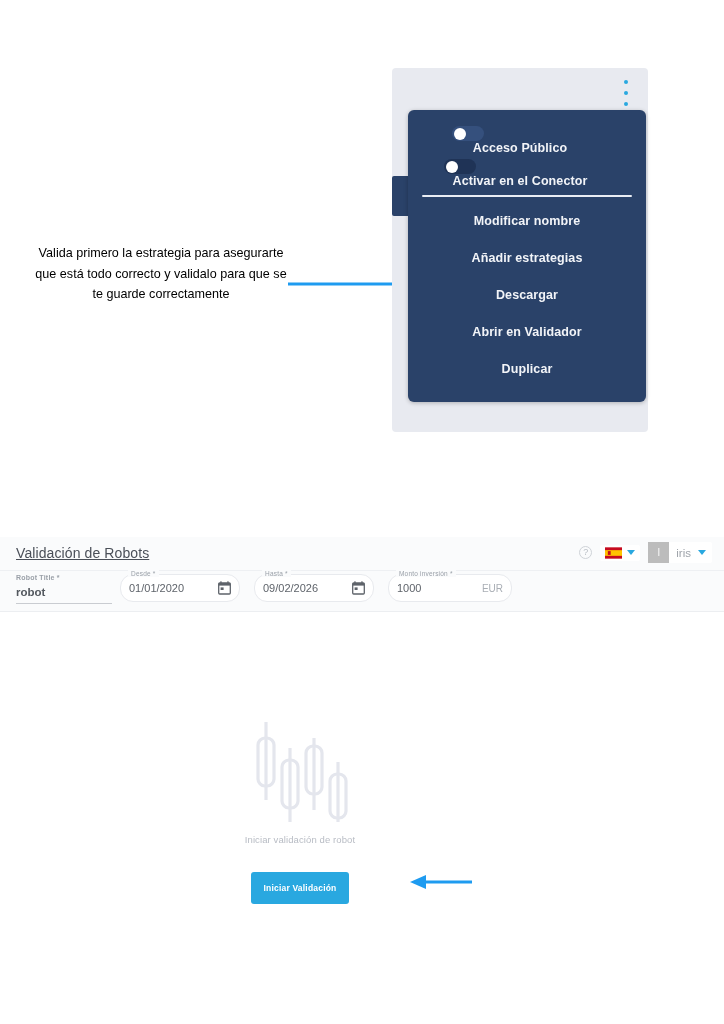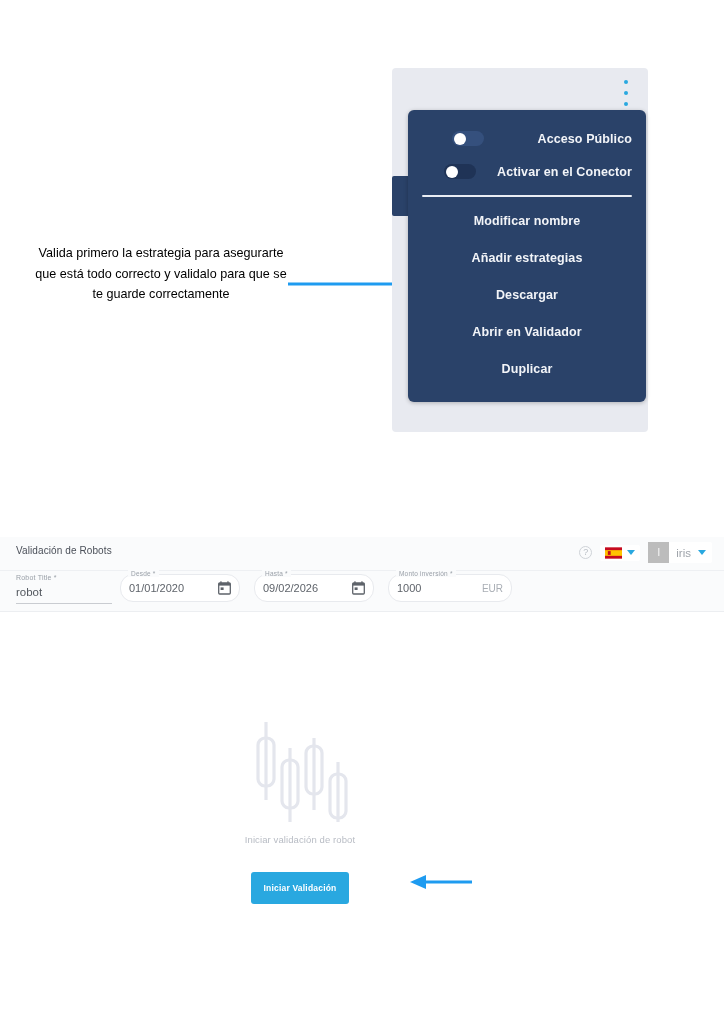--- a/index.html
+++ b/index.html
@@ -43,20 +43,21 @@
     width: 238px;
     background: #2a4269;
     border-radius: 6px;
     padding: 12px 0 14px 0;
     box-shadow: 0 1px 4px rgba(0,0,0,0.25);
   }
   .menu-toggle-row {
     display: flex; align-items: center; justify-content: flex-end;
     padding: 0 14px 0 0; height: 33px;
     cursor: pointer;
+    flex-direction: column;
   }
   .switch {
     position: relative;
     width: 32px; height: 15px;
     border-radius: 8px;
     background: #35507d;
     margin-right: auto;
     margin-left: 44px;
     flex: none;
     cursor: pointer;
@@ -112,21 +113,21 @@
     background: #fafbfc;
     border-bottom: 1px solid #eceef1;
   }
   .app-topbar {
     position: relative;
     height: 34px;
     border-bottom: 1px solid #eef0f3;
   }
   .app-title {
     position: absolute; left: 16px; top: 8px;
-    font-size: 10px; color: #4a4f58; letter-spacing: 0.1px;
+    font-size: 14px; color: #4a4f58; letter-spacing: 0.1px; text-decoration: underline;
   }
   .topbar-right {
     position: absolute; right: 12px; top: 5px;
     display: flex; align-items: center; gap: 8px;
   }
   .help-icon {
     width: 13px; height: 13px; border-radius: 50%;
     border: 1px solid #cfd3d8; color: #b9bec5;
     font-size: 9px; line-height: 11px; text-align: center;
     cursor: pointer;
@@ -148,21 +149,21 @@
     color: #f4f4f4; font-size: 11px; text-align: center; line-height: 21px;
     flex: none;
   }
   .user-name { font-size: 11.5px; color: #9fa4ab; }
 
   .app-fields {
     position: relative; height: 40px; padding: 0;
   }
   .fld { position: absolute; top: 3px; }
   
-  .fld-underline { left: 16px; width: 96px; }
+  .fld-underline { left: 16px; width: 96px; font-weight: bold; }
   .fld-underline .lab { font-size: 7px; color: #9aa0a8; letter-spacing: .2px; }
   .fld-underline .val { font-size: 11.5px; color: #53585f; margin-top: 5px; }
   .fld-underline .rule { height: 1px; background: #c9ccd1; margin-top: 5px; }
   
   .fld-outline {
     height: 28px; border: 1px solid #e8eaee; border-radius: 13px;
     background: #fff; display: flex; align-items: center;
     padding: 0 8px;
   }
   .fld-outline .lab {

